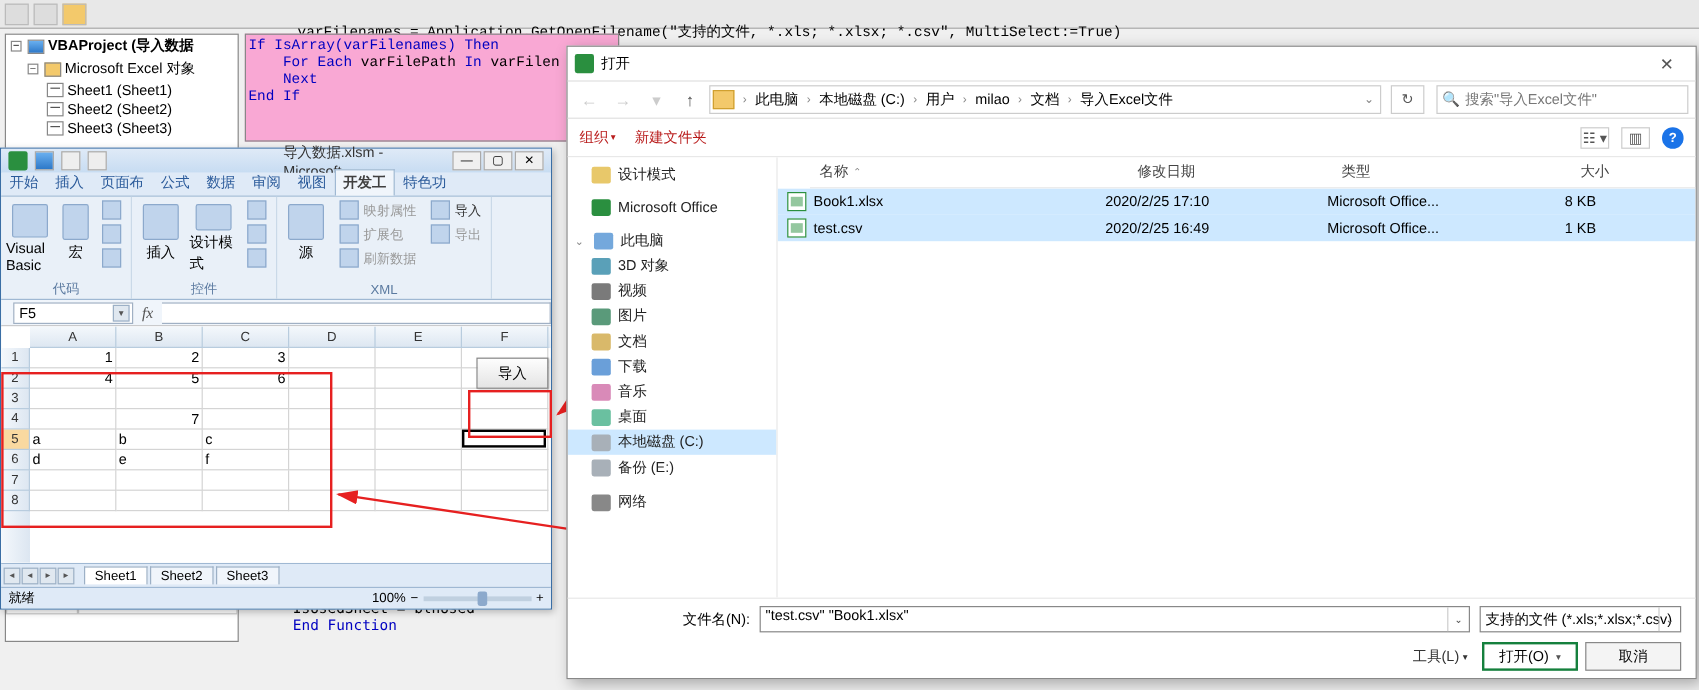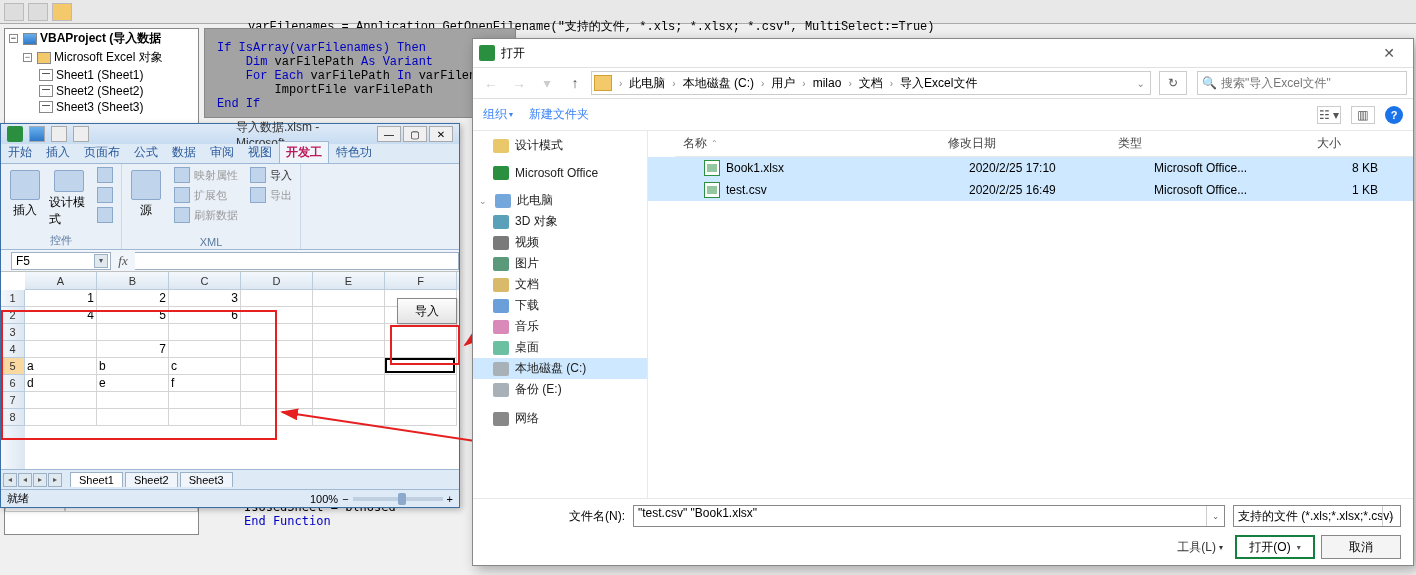--- a/index.html
+++ b/index.html
@@ -37,22 +37,22 @@
 .tree-ind2 { padding-left:34px; }
 .tree-ico { width:14px; height:12px; display:inline-block; background:#ccc; border:1px solid #888; }
 .tree-ico.vba { background:linear-gradient(#6ab0f0,#2d78c8); }
 .tree-ico.fold { background:#f3c96b; }
 .tree-ico.sheet { background:#fff; border:1px solid #888; position:relative; }
 .tree-ico.sheet::after { content:''; position:absolute; left:2px; right:2px; top:3px; height:1px; background:#555;}
 .expander { width:9px; height:9px; border:1px solid #888; display:inline-flex; align-items:center; justify-content:center; font-size:9px; line-height:7px; margin-right:2px; color:#555; background:#fff;}
 
 .code-pane {
   position:absolute; left:204px; top:28px; width:312px; height:90px;
-  background:#a3a3a3; border:1px solid #888; font-family: Consolas, Courier, monospace;
-  font-size:12px; padding:12px; overflow:hidden;
+  background:#f9a8d4; border:1px solid #888; font-family: Consolas, Courier, monospace;
+  font-size:12px; padding:2px; overflow:hidden;
 }
 .code-pane .kw { color:#0000c0; }
 
 .code-top {
   position:absolute; left:248px; top:18px; font-family:Consolas, Courier, monospace;
   font-size:12px; white-space:nowrap;
 }
 
 .props-pane {
   position:absolute; left:4px; top:495px; width:195px; height:40px;
@@ -74,21 +74,21 @@
 .excel-title-text { flex:1; font-size:12px; color:#333; }
 .win-btns { display:flex; gap:2px; }
 .win-btn { width:24px; height:16px; background:#f0f0f0; border:1px solid #aaa; display:flex; align-items:center; justify-content:center; font-size:10px;}
 
 .excel-save-row { height:20px; background:linear-gradient(#dfeaf7,#c7dcf2); display:flex; align-items:center; gap:6px; padding:0 6px;}
 .mini-btn { width:16px; height:16px; background:#eee; border:1px solid #aaa;}
 .mini-btn.save { background:linear-gradient(#6ab0f0,#2d78c8);}
 
 .ribbon-tabs { height:20px; display:flex; align-items:flex-end; background:#dfeaf7; border-bottom:1px solid #9fb8d3; }
 .rtab { padding:2px 6px; font-size:12px; color:#2a5a9a; border:1px solid transparent; border-bottom:none; cursor:default;}
-.rtab.active { background:#f0f5fb; border-color:#9fb8d3; color:#be185d; font-weight:bold;}
+.rtab.active { background:#f0f5fb; border-color:#9fb8d3; color:#404040; font-weight:bold;}
 
 .ribbon-body { height:86px; background:#e9f0f8; border-bottom:1px solid #9fb8d3; display:flex; }
 .rgroup { border-right:1px solid #cad9e8; padding:2px 4px 0; display:flex; flex-direction:column; }
 .rgroup-inner { flex:1; display:flex; align-items:flex-start; gap:4px;}
 .rgroup-label { font-size:11px; text-align:center; color:#5b7aa0; padding:1px 0;}
 .big-btn { width:40px; height:62px; display:flex; flex-direction:column; align-items:center; gap:2px; padding-top:4px;}
 .big-btn .ico { width:30px; height:30px; background:#c0d4ec; border:1px solid #8ca9cc; border-radius:2px;}
 .small-btns { display:flex; flex-direction:column; gap:2px; }
 .sm-btn { height:18px; display:flex; align-items:center; gap:4px; padding:0 4px; font-size:11px; color:#333;}
 .sm-ico { width:16px; height:16px; background:#c0d4ec; border:1px solid #8ca9cc;}
@@ -150,21 +150,21 @@
 .nav-btn { width:24px; height:24px; display:flex; align-items:center; justify-content:center; font-size:14px; color:#555;}
 .nav-btn.dis { color:#ccc;}
 .breadcrumb { flex:1; height:24px; border:1px solid #ccc; background:#fff; display:flex; align-items:center; padding:0 2px; gap:0;}
 .bc-folder-ico { width:18px; height:16px; background:#f3c96b; border:1px solid #d0a030; margin-right:4px;}
 .bc-seg { padding:0 4px; display:flex; align-items:center; height:100%;}
 .bc-car { color:#888; padding:0 3px; font-size:10px;}
 .refresh-btn { width:28px; height:24px; border:1px solid #ccc; margin-left:4px; display:flex; align-items:center; justify-content:center; color:#555;}
 .search-box { width:210px; height:24px; border:1px solid #ccc; margin-left:6px; display:flex; align-items:center; padding:0 4px; color:#777; gap:4px;}
 
 .dlg-toolbar-row { height:32px; display:flex; align-items:center; padding:0 10px; gap:16px; border-bottom:1px solid #e8e8e8;}
-.dlg-tb-link { color:#3b82f6; font-size:12px; display:flex; align-items:center; gap:2px;}
+.dlg-tb-link { color:#b91c1c; font-size:12px; display:flex; align-items:center; gap:2px;}
 .dlg-tb-right { margin-left:auto; display:flex; align-items:center; gap:10px; color:#555;}
 .view-ico { width:24px; height:18px; border:1px solid #ccc; display:flex; align-items:center; justify-content:center;}
 .help-ico { width:18px; height:18px; border-radius:50%; background:#1a73e8; color:#fff; display:flex; align-items:center; justify-content:center; font-weight:bold; font-size:11px;}
 
 .dlg-body { flex:1; display:flex; overflow:hidden;}
 .dlg-side { width:175px; border-right:1px solid #e8e8e8; overflow-y:auto; padding:4px 0;}
 .side-item { display:flex; align-items:center; gap:6px; padding:2px 8px 2px 20px; font-size:12px; color:#222;}
 .side-item.sel { background:#cde8ff;}
 .side-item .exp { width:10px; margin-left:-14px; color:#888; font-size:9px;}
 .side-ico { width:16px; height:14px; border-radius:2px;}
@@ -187,21 +187,21 @@
 .fl-col .caret { margin-left:4px; font-size:8px; color:#888;}
 .fl-col.name { width:265px;}
 .fl-col.date { width:170px;}
 .fl-col.type { width:140px;}
 .fl-col.size { width:100px; justify-content:flex-end;}
 
 .fl-rows { flex:1; overflow:auto;}
 .fl-row { height:22px; display:flex; align-items:center; font-size:12px;}
 .fl-row.sel { background:#cde8ff;}
 .fl-cell { padding:0 8px;}
-.fl-cell.name { width:265px; display:flex; align-items:center; gap:6px;margin-left:48px;}
+.fl-cell.name { width:265px; display:flex; align-items:center; gap:6px;}
 .fl-cell.date { width:170px;}
 .fl-cell.type { width:140px; white-space:nowrap; overflow:hidden; text-overflow:ellipsis;margin-left:15px;}
 .fl-cell.size { width:100px; text-align:right;}
 .file-ico { width:16px; height:16px; background:#fff; border:1px solid #2a8f3f; position:relative;}
 .file-ico::after { content:''; position:absolute; left:2px; right:2px; top:3px; bottom:3px; background:#2a8f3f; opacity:.5;}
 .file-ico.csv { border-color:#2a8f3f;}
 
 .dlg-bottom { border-top:1px solid #e8e8e8; padding:6px 12px; display:flex; flex-direction:column; gap:8px;}
 .fn-row { display:flex; align-items:center; gap:8px;}
 .fn-label { width:140px; text-align:right; font-size:12px;}
@@ -244,23 +244,22 @@
         <span class="tree-ico sheet"></span>
         <span>Sheet2 (Sheet2)</span>
       </div>
     <div class="tree-row tree-ind2">
         <span class="tree-ico sheet"></span>
         <span>Sheet3 (Sheet3)</span>
       </div>
   </div>
   <div class="code-pane">
     <div><span class="kw">If IsArray(varFilenames) Then</span></div>
-    <div><span class="kw">&nbsp;&nbsp;&nbsp;&nbsp;Dim</span> varFilePath <span class="kw">As Variant</span></div>
     <div><span class="kw">&nbsp;&nbsp;&nbsp;&nbsp;For Each</span> varFilePath <span class="kw">In</span> varFilen</div>
-    <div>&nbsp;&nbsp;&nbsp;&nbsp;&nbsp;&nbsp;&nbsp;&nbsp;ImportFile varFilePath</div>
+    <div><span class="kw">&nbsp;&nbsp;&nbsp;&nbsp;Next</span></div>
     <div><span class="kw">End If</span></div>
 
   </div>
   <div class="props-pane">
     <div class="props-row">
         <div>Visible</div>
         <div>-1 - xlSheetV</div>
       </div>
   </div>
   <div style="position:absolute; left:244px; top:500px; font-family:Consolas,monospace; font-size:12px;">
@@ -288,20 +287,44 @@
     <span class="rtab">插入</span>
     <span class="rtab">页面布</span>
     <span class="rtab">公式</span>
     <span class="rtab">数据</span>
     <span class="rtab">审阅</span>
     <span class="rtab">视图</span>
     <span class="rtab active">开发工</span>
     <span class="rtab">特色功</span>
   </div>
   <div class="ribbon-body">
+    <div class="rgroup">
+      <div class="rgroup-inner">
+        <div class="big-btn">
+            <div class="ico"></div>
+            <span>Visual Basic</span>
+          </div>
+        <div class="big-btn" style="width:28px">
+            <div class="ico" style="width:22px"></div>
+            <span>宏</span>
+          </div>
+        <div class="small-btns">
+          <div class="sm-btn">
+              <span class="sm-ico"></span>
+            </div>
+          <div class="sm-btn">
+              <span class="sm-ico"></span>
+            </div>
+          <div class="sm-btn">
+              <span class="sm-ico"></span>
+            </div>
+        </div>
+      </div>
+      <div class="rgroup-label">代码</div>
+    </div>
     <div class="rgroup">
       <div class="rgroup-inner">
         <div class="big-btn">
             <div class="ico"></div>
             <span>插入</span>
           </div>
         <div class="big-btn">
             <div class="ico"></div>
             <span>设计模式</span>
           </div>

